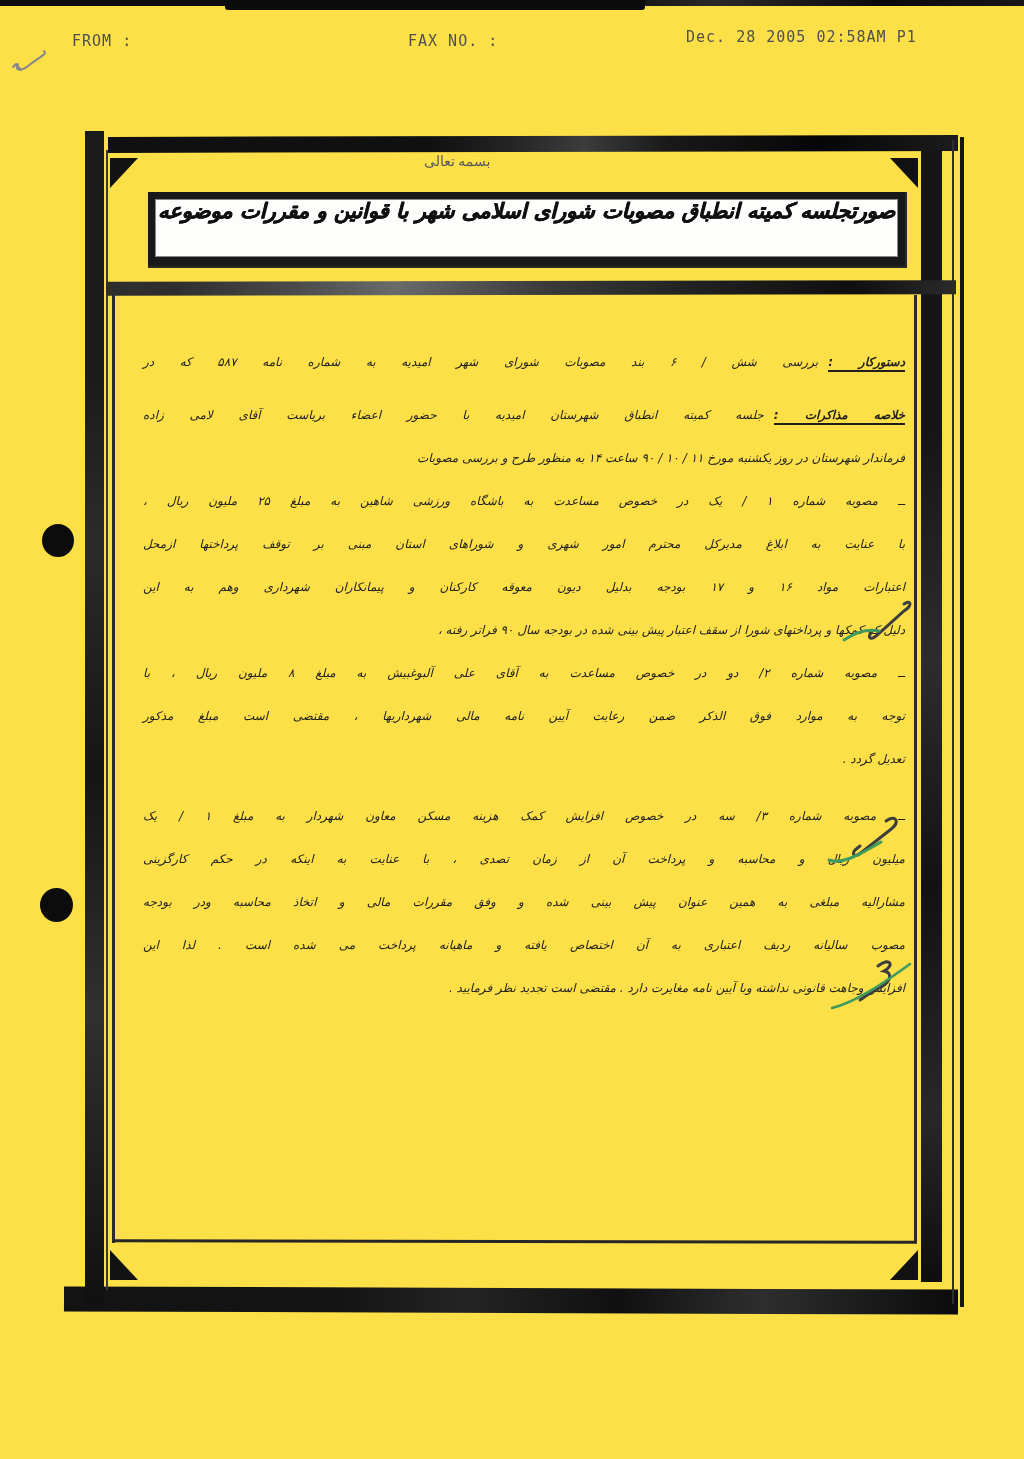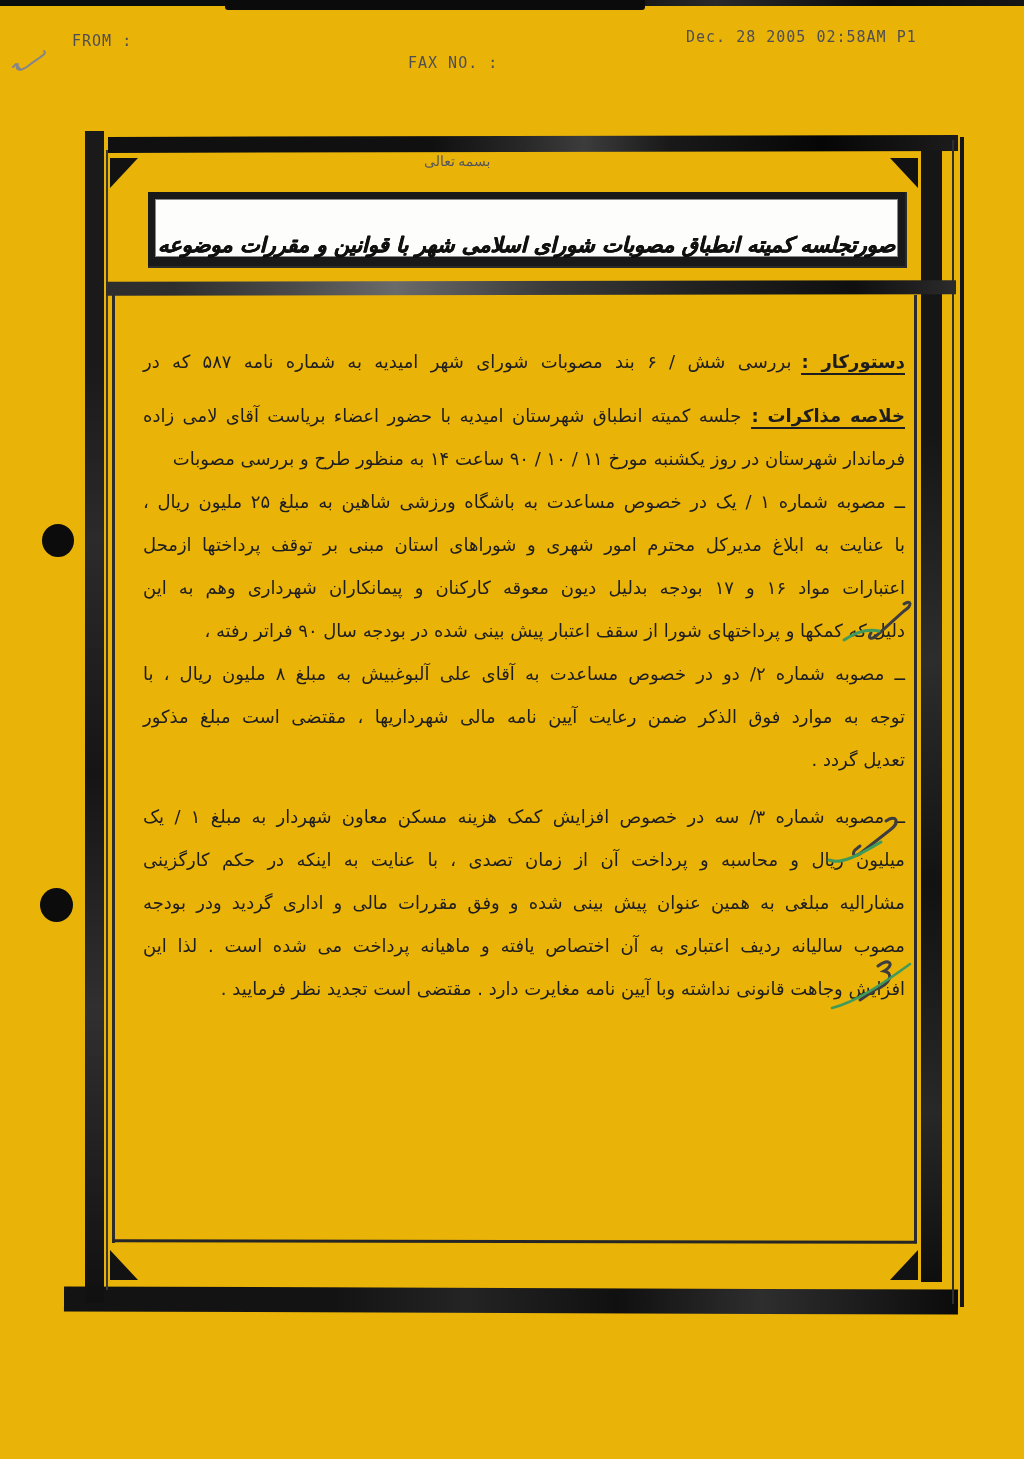--- a/index.html
+++ b/index.html
@@ -1,28 +1,28 @@
 <!DOCTYPE html>
 <html lang="fa"><head>
 <meta charset="utf-8">
 <style>
   html,body{margin:0;padding:0;}
   body{background:#e8e8e4;font-family:"DejaVu Sans",sans-serif;}
-  .page{position:relative;width:1024px;height:1459px;background:#eab308;overflow:hidden;margin:0 auto;}
+  .page{position:relative;width:1024px;height:1459px;background:#fde047;overflow:hidden;margin:0 auto;}
 
   
   .scan-strip{position:absolute;left:0;top:0;width:1024px;height:6px;
     background:linear-gradient(90deg,#0c0c0c 0 22%,#1d1d1d 30%,#050505 55%,#2a2a2a 70%,#0a0a0a 86%,#161616);}
   .scan-blob{position:absolute;left:225px;top:0;width:420px;height:10px;background:#0b0b0b;border-radius:0 0 3px 3px;}
 
   
   .fax-header{position:absolute;left:0;top:24px;width:1024px;height:40px;
     font-family:"DejaVu Sans Mono",monospace;font-size:15px;color:#4f4f52;letter-spacing:1px;}
   .fx-from{position:absolute;left:72px;top:8px;}
-  .fx-no{position:absolute;left:408px;top:8px;margin-top:22px;}
+  .fx-no{position:absolute;left:408px;top:8px;}
   .fx-date{position:absolute;left:686px;top:4px;}
   .scribble{position:absolute;left:12px;top:40px;}
 
   
   .band{position:absolute;background:#141414;}
   .band-top{left:108px;top:136px;width:850px;height:16px;transform:rotate(-0.12deg);
     background:linear-gradient(90deg,#101010 0 38%,#262626 48%,#3c3c3c 56%,#191919 66%,#060606 84%,#1c1c1c);}
   .band-bottom{left:64px;top:1288px;width:894px;height:25px;transform:rotate(0.2deg);
     background:linear-gradient(90deg,#131313 0 30%,#242424 45%,#101010 62%,#2e2e2e 78%,#0b0b0b);}
   .band-left{left:85px;top:131px;width:19px;height:1172px;
@@ -44,32 +44,32 @@
   .inner-left{position:absolute;left:112px;top:295px;width:3px;height:948px;background:#2c2c2c;}
   .inner-right{position:absolute;left:914px;top:295px;width:3px;height:948px;background:#2c2c2c;}
   .inner-bottom{position:absolute;left:112px;top:1240px;width:805px;height:3px;background:#262626;transform:rotate(0.12deg);}
 
   
   .bismillah{position:absolute;left:424px;top:153px;width:180px;text-align:left;
     font-size:14px;color:#56565a;font-family:Liberation Serif, serif;}
   .title-box{position:absolute;left:148px;top:192px;width:757px;height:74px;background:#fdfdfb;
     border:7px solid #191919;border-bottom-width:9px;box-sizing:border-box;
     box-shadow:inset 0 0 0 1px #8a8a8a, 1px 1px 0 1px #2a2a2a;
-    display:flex;align-items:flex-end;justify-content:center;}
+    display:flex;align-items:flex-start;justify-content:center;}
   .title-text{direction:rtl;font-weight:bold;font-style:italic;font-size:21px;color:#101010;
     letter-spacing:0.5px;white-space:nowrap;text-shadow:0.7px 0 0 #101010, 0 0.4px 0 #101010;}
 
   
   .hole{position:absolute;border-radius:50%;background:#0c0c0c;}
   .hole-1{left:42px;top:524px;width:32px;height:33px;}
   .hole-2{left:40px;top:888px;width:33px;height:34px;}
 
   
   .text-column{position:absolute;left:143px;top:338px;width:762px;direction:rtl;
-    color:#1e1e20;font-size:18px;}
+    color:#1e1e20;font-size:12px;font-style:italic;}
   .para{margin:0;}
   .agenda{line-height:48px;margin-bottom:8px;}
   .summary{line-height:43px;margin-bottom:0;}
   .item{line-height:43px;position:relative;}
   .item-1{margin-bottom:0;}
   .item-2{margin-bottom:14px;}
   .line1{text-align:justify;text-align-last:justify;}
   .heading{font-weight:bold;border-bottom:2px solid #1e1e20;padding-bottom:1px;margin-left:10px;}
   .tline{text-align:justify;text-align-last:justify;}
   .restlines .tline:last-child,.item .tline:last-child{text-align-last:right;}
@@ -152,21 +152,21 @@
 
     <div class="tline">ــ مصوبه شماره ۲/ دو در خصوص مساعدت به آقای علی آلبوغبیش به مبلغ ۸ ملیون ریال ، با</div>
         <div class="tline">توجه به موارد فوق الذکر ضمن رعایت آیین نامه مالی شهرداریها ، مقتضی است مبلغ مذکور</div>
         <div class="tline">تعدیل گردد .</div>
       </div>
 
     <div class="para item item-3">
 
     <div class="tline">ــ مصوبه شماره ۳/ سه در خصوص افزایش کمک هزینه مسکن معاون شهردار به مبلغ ۱ / یک</div>
         <div class="tline">میلیون ریال و محاسبه و پرداخت آن از زمان تصدی ، با عنایت به اینکه در حکم کارگزینی</div>
-        <div class="tline">مشارالیه مبلغی به همین عنوان پیش بینی شده و وفق مقررات مالی و اداری گردید ودر بودجه</div>
+        <div class="tline">مشارالیه مبلغی به همین عنوان پیش بینی شده و وفق مقررات مالی و اتخاذ محاسبه ودر بودجه</div>
         <div class="tline">مصوب سالیانه ردیف اعتباری به آن اختصاص یافته و ماهیانه پرداخت می شده است . لذا این</div>
         <div class="tline">افزایش وجاهت قانونی نداشته وبا آیین نامه مغایرت دارد . مقتضی است تجدید نظر فرمایید .</div>
       </div>
 
   </div>
 
   <svg class="ann ann-1" width="85" height="58" viewBox="0 0 85 58">
     <path d="M72,8 C79,3 81,9 72,15 L44,40 C39,44 35,42 39,37" fill="none" stroke="#3d3d40" stroke-width="3" stroke-linecap="round"></path>
     <path d="M12,44 C24,36 37,33 47,35" fill="none" stroke="#3f9b5c" stroke-width="3" stroke-linecap="round"></path>
   </svg>

